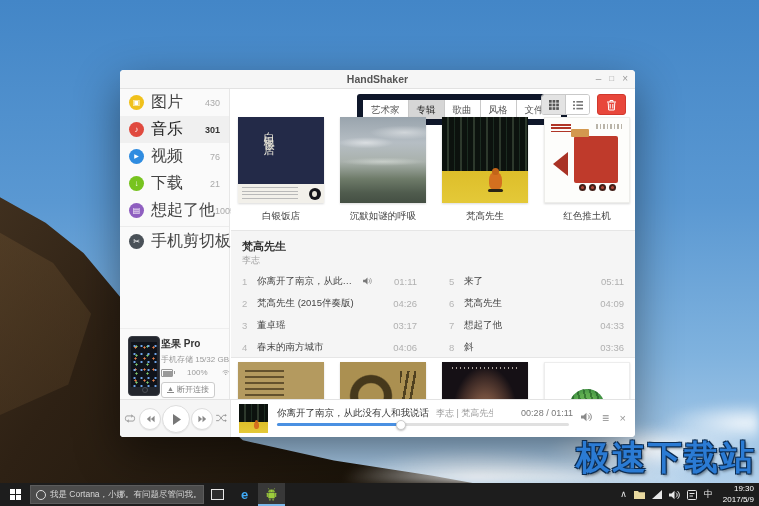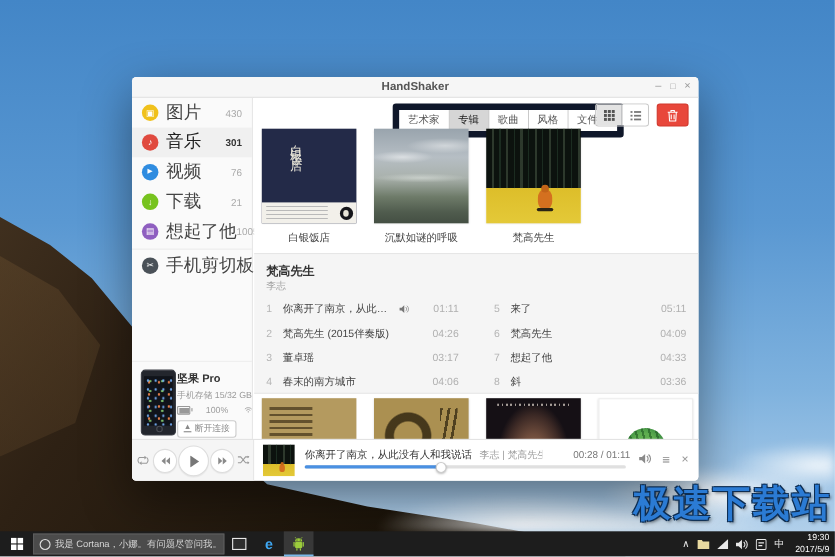--- a/index.html
+++ b/index.html
@@ -340,20 +340,36 @@
           <div class="cover cov-chenmo">
               <div class="ctext"></div>
             </div>
           <div class="album-title">沉默如谜的呼吸</div>
         </div>
         <div class="album">
           <div class="cover cov-fangao">
               <div class="monk"></div>
             </div>
           <div class="album-title">梵高先生</div>
+        </div>
+        <div class="album">
+          <div class="cover cov-hongse">
+            <div class="rb-text"></div>
+              <div class="rb-dots"></div>
+            <div class="rb-body"></div>
+              <div class="rb-cab"></div>
+            <div class="rb-blade"></div>
+            <div class="rb-wheels">
+                <span class="rb-wheel"></span>
+                <span class="rb-wheel"></span>
+                <span class="rb-wheel"></span>
+                <span class="rb-wheel"></span>
+              </div>
+          </div>
+          <div class="album-title">红色推土机</div>
         </div>
       </div>
 
       <div class="detail">
         <div class="detail-title">梵高先生</div>
         <div class="detail-artist">李志</div>
         <div class="tracks">
           <div class="tcol left">
             <div class="trow">
               <span class="tno">1</span>

